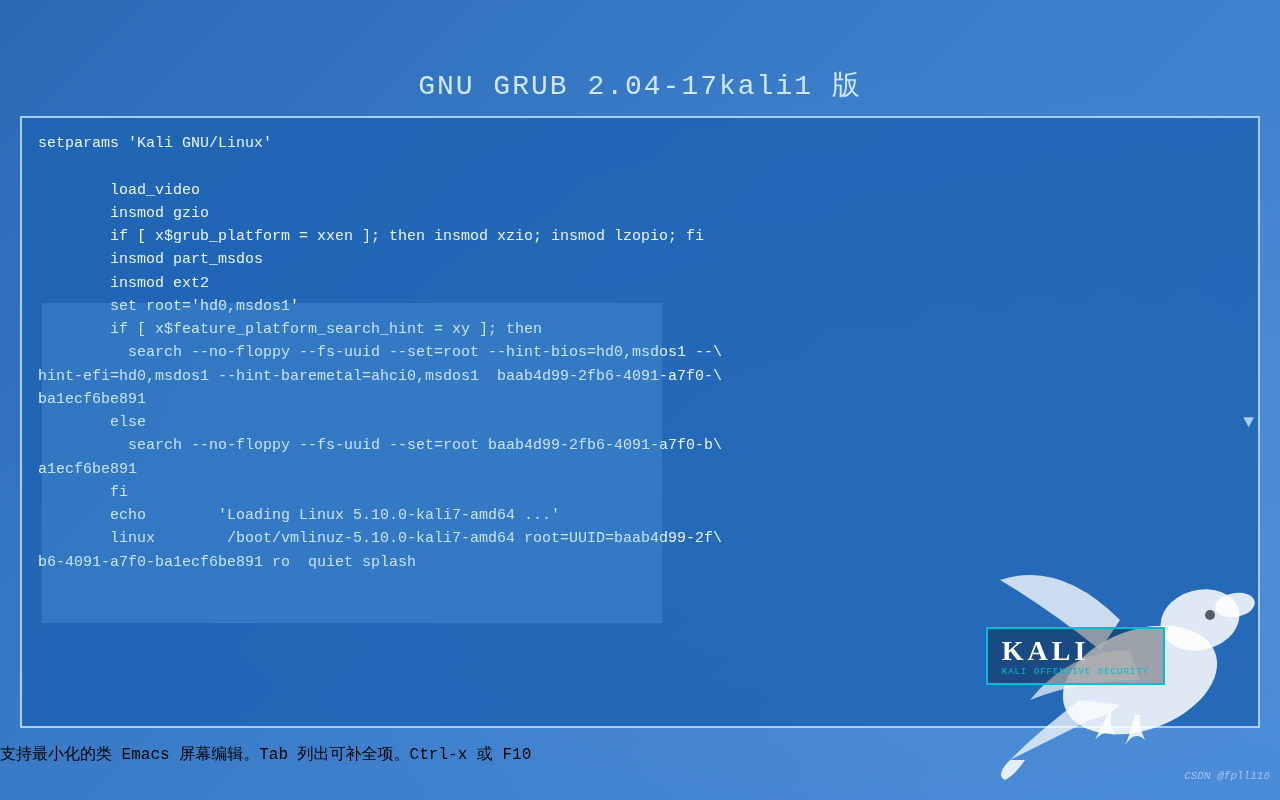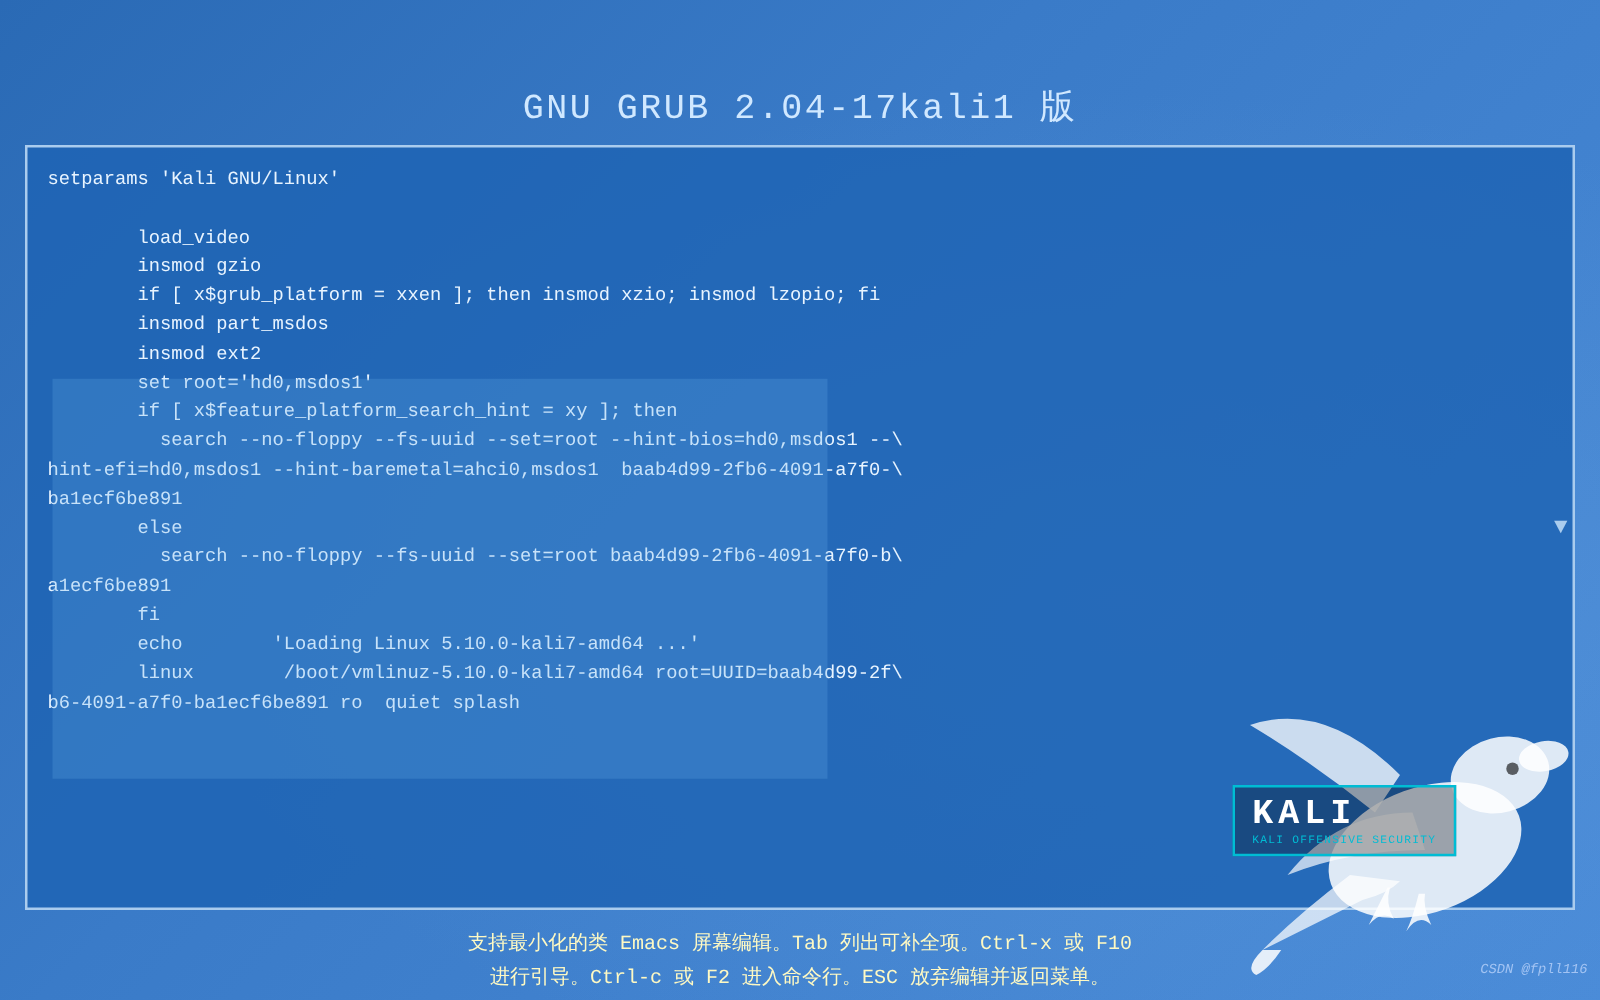--- a/index.html
+++ b/index.html
@@ -61,42 +61,42 @@
       top: 50%;
       transform: translateY(-50%);
       color: #aaccee;
       font-size: 18px;
       z-index: 3;
     }
 
     .bottom-info {
       position: relative;
       z-index: 2;
-      text-align: center;
-      color: #fef9c3;
+      color: #000000;
       font-size: 16px;
       line-height: 1.7;
       margin-top: 14px;
     }
 
     .kali-box {
       position: absolute;
       bottom: 115px;
       right: 115px;
       background: rgba(0,0,0,0.3);
       border: 2px solid #00bcd4;
       padding: 6px 14px;
       z-index: 6;
     }
 
     .kali-text {
       color: #ffffff;
       font-size: 28px;
       font-weight: bold;
       letter-spacing: 4px;
+      font-family: Liberation Serif, serif;
     }
 
     .kali-sub {
       color: #00bcd4;
       font-size: 9px;
       letter-spacing: 1px;
       text-align: left;
     }
 
     
@@ -158,21 +158,20 @@
         fi
         echo        'Loading Linux 5.10.0-kali7-amd64 ...'
         linux        /boot/vmlinuz-5.10.0-kali7-amd64 root=UUID=baab4d99-2f\
 b6-4091-a7f0-ba1ecf6be891 ro  quiet splash</div>
   <div class="highlight-overlay"></div>
   <div class="scrollbar-right">▼</div>
 </div>
 
 <div class="bottom-info">
   <div>支持最小化的类 Emacs 屏幕编辑。Tab 列出可补全项。Ctrl-x 或 F10</div>
-  <div>进行引导。Ctrl-c 或 F2 进入命令行。ESC 放弃编辑并返回菜单。</div>
 </div>
 
 <div class="kali-box">
   <div class="kali-text">KALI</div>
   <div class="kali-sub">KALI OFFENSIVE SECURITY</div>
 </div>
 
 <div class="dragon-container">
   <svg viewBox="0 0 300 260" width="300" height="260" xmlns="http://www.w3.org/2000/svg">
 

